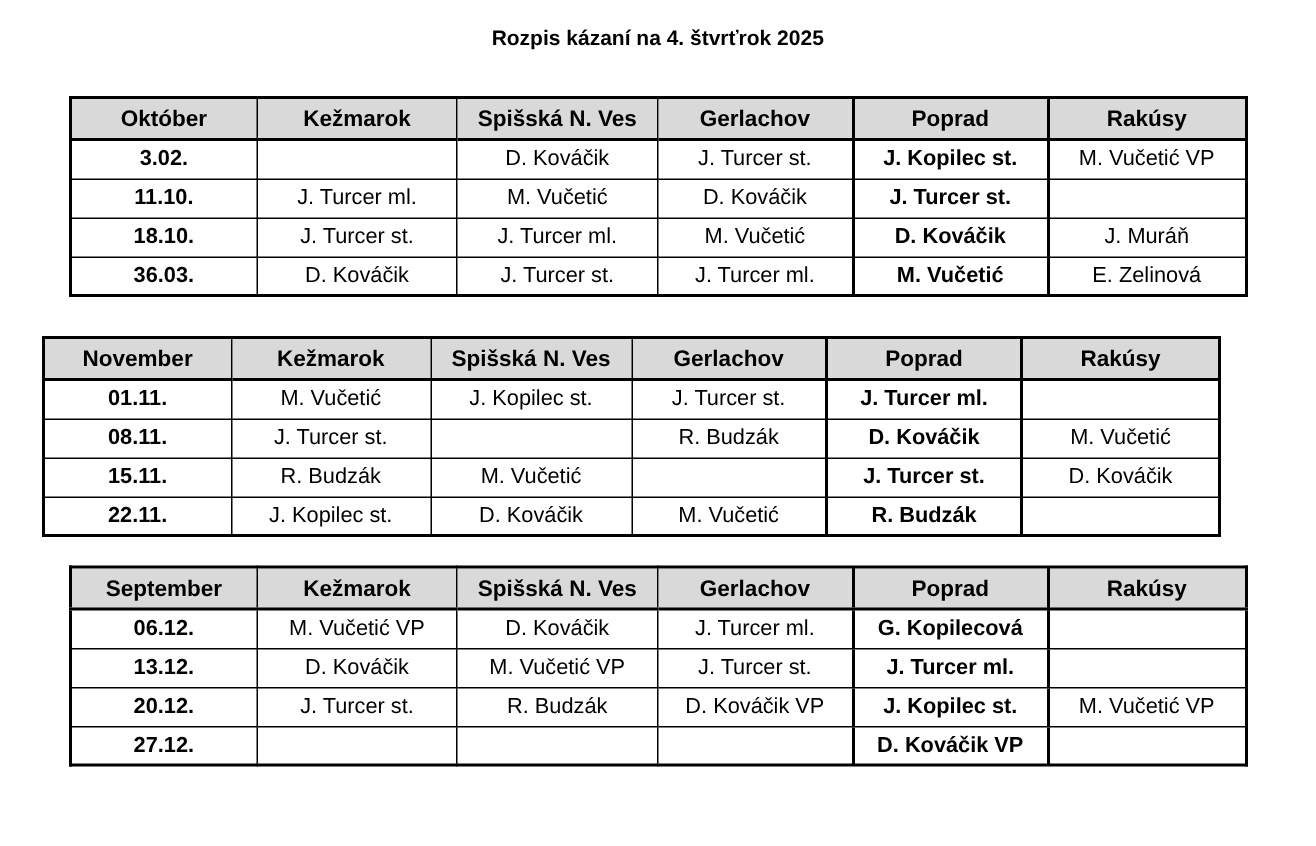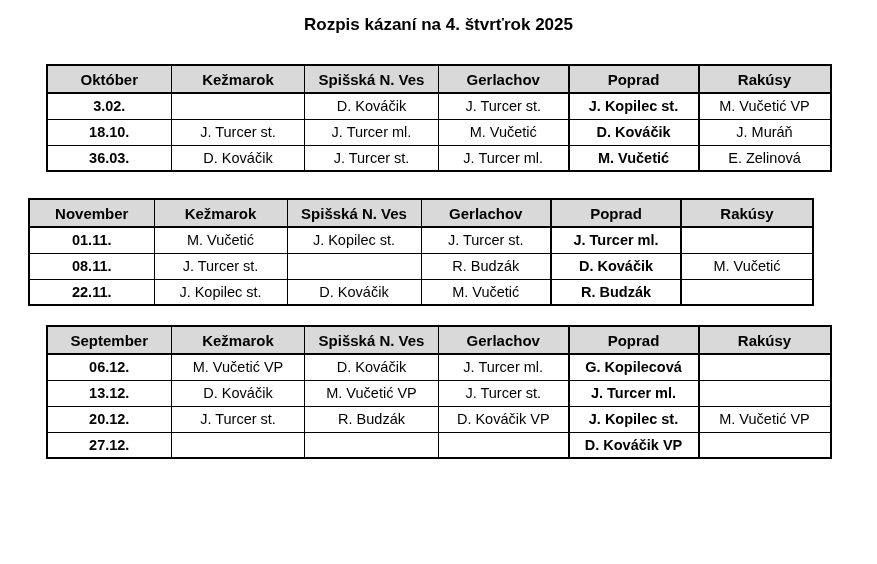--- a/index.html
+++ b/index.html
@@ -14,21 +14,21 @@
     background: var(--page-bg);
     font-family: "Liberation Sans", sans-serif;
     color: var(--text-color);
   }
   body {
     height: 564px;
     padding-top: 14px;
     overflow: hidden;
   }
   .page-title {
-    font-size: 17px;
+    font-size: 14px;
     line-height: 22px;
     font-weight: bold;
     text-align: center;
   }
   table.schedule-table {
     border-collapse: collapse;
     table-layout: fixed;
     width: 784px;
     margin: 0 auto;
     border: 2px solid var(--border-color);
@@ -96,20 +96,28 @@
     <tbody>
       <tr>
         <td>3.02.</td>
         <td></td>
         <td>D. Kováčik</td>
         <td>J. Turcer st.</td>
         <td>J. Kopilec st.</td>
         <td>M. Vučetić VP</td>
       </tr>
       <tr>
+        <td>11.10.</td>
+        <td>J. Turcer ml.</td>
+        <td>M. Vučetić</td>
+        <td>D. Kováčik</td>
+        <td>J. Turcer st.</td>
+        <td></td>
+      </tr>
+      <tr>
         <td>18.10.</td>
         <td>J. Turcer st.</td>
         <td>J. Turcer ml.</td>
         <td>M. Vučetić</td>
         <td>D. Kováčik</td>
         <td>J. Muráň</td>
       </tr>
       <tr>
         <td>36.03.</td>
         <td>D. Kováčik</td>
@@ -151,20 +159,28 @@
       </tr>
       <tr>
         <td>08.11.</td>
         <td>J. Turcer st.</td>
         <td></td>
         <td>R. Budzák</td>
         <td>D. Kováčik</td>
         <td>M. Vučetić</td>
       </tr>
       <tr>
+        <td>15.11.</td>
+        <td>R. Budzák</td>
+        <td>M. Vučetić</td>
+        <td></td>
+        <td>J. Turcer st.</td>
+        <td>D. Kováčik</td>
+      </tr>
+      <tr>
         <td>22.11.</td>
         <td>J. Kopilec st.</td>
         <td>D. Kováčik</td>
         <td>M. Vučetić</td>
         <td>R. Budzák</td>
         <td></td>
       </tr>
     </tbody>
   </table>
 

